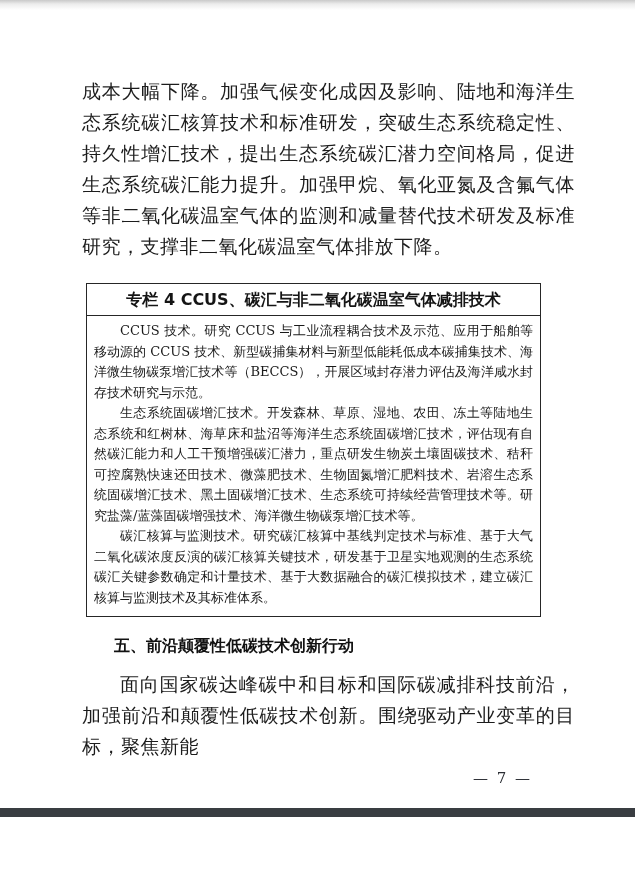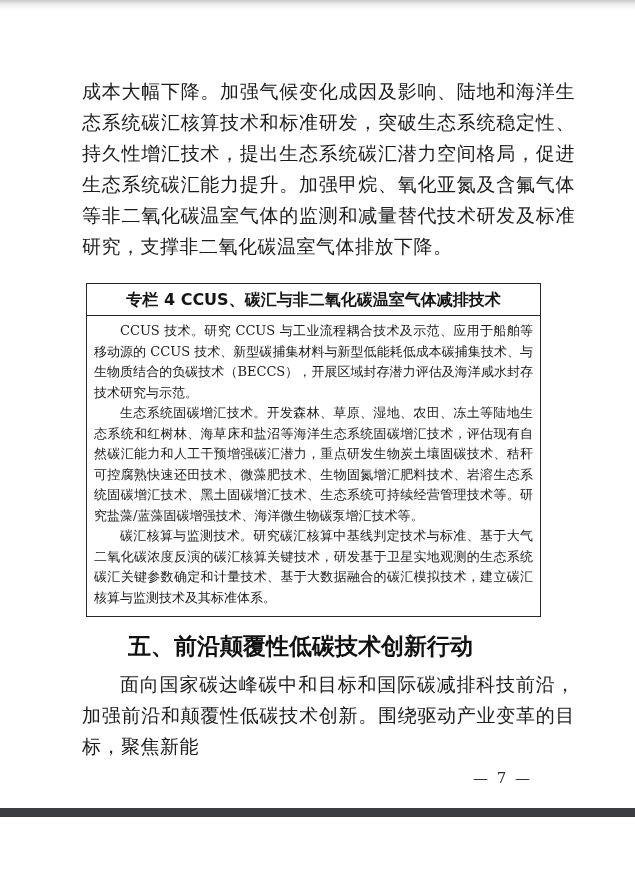--- a/index.html
+++ b/index.html
@@ -71,21 +71,21 @@
     line-height: 20.5px;
     text-align: justify;
     text-justify: inter-ideograph;
     text-indent: 2em;
     color: #1a1a1a;
   }
   .section-heading {
     margin: 16px 0 0 0;
     font-family: "DejaVu Sans", "Liberation Sans", sans-serif;
     font-weight: bold;
-    font-size: 23px;
+    font-size: 16px;
     line-height: 26px;
     text-indent: 2em;
     color: #111111;
   }
   .para-after-heading {
     margin-top: 10px;
   }
   .page-number {
     position: absolute;
     top: 768px;
@@ -104,21 +104,21 @@
 
   <div class="top-shadow"></div>
 
   <div class="content">
 
     <p class="para">成本大幅下降。加强气候变化成因及影响、陆地和海洋生态系统碳汇核算技术和标准研发，突破生态系统稳定性、持久性增汇技术，提出生态系统碳汇潜力空间格局，促进生态系统碳汇能力提升。加强甲烷、氧化亚氮及含氟气体等非二氧化碳温室气体的监测和减量替代技术研发及标准研究，支撑非二氧化碳温室气体排放下降。</p>
 
     <div class="callout">
       <div class="callout-title">专栏 4 CCUS、碳汇与非二氧化碳温室气体减排技术</div>
       <div class="callout-body">
-        <p>CCUS 技术。研究 CCUS 与工业流程耦合技术及示范、应用于船舶等移动源的 CCUS 技术、新型碳捕集材料与新型低能耗低成本碳捕集技术、与生物质结合的负碳技术（BECCS），开展区域封存潜力评估及海洋咸水封存技术研究与示范。</p>
+        <p>CCUS 技术。研究 CCUS 与工业流程耦合技术及示范、应用于船舶等移动源的 CCUS 技术、新型碳捕集材料与新型低能耗低成本碳捕集技术、海洋微生物碳泵增汇技术等（BECCS），开展区域封存潜力评估及海洋咸水封存技术研究与示范。</p>
         <p>生态系统固碳增汇技术。开发森林、草原、湿地、农田、冻土等陆地生态系统和红树林、海草床和盐沼等海洋生态系统固碳增汇技术，评估现有自然碳汇能力和人工干预增强碳汇潜力，重点研发生物炭土壤固碳技术、秸秆可控腐熟快速还田技术、微藻肥技术、生物固氮增汇肥料技术、岩溶生态系统固碳增汇技术、黑土固碳增汇技术、生态系统可持续经营管理技术等。研究盐藻/蓝藻固碳增强技术、海洋微生物碳泵增汇技术等。</p>
         <p>碳汇核算与监测技术。研究碳汇核算中基线判定技术与标准、基于大气二氧化碳浓度反演的碳汇核算关键技术，研发基于卫星实地观测的生态系统碳汇关键参数确定和计量技术、基于大数据融合的碳汇模拟技术，建立碳汇核算与监测技术及其标准体系。</p>
       </div>
     </div>
 
     <h2 class="section-heading">五、前沿颠覆性低碳技术创新行动</h2>
 
     <p class="para indent2 para-after-heading">面向国家碳达峰碳中和目标和国际碳减排科技前沿，加强前沿和颠覆性低碳技术创新。围绕驱动产业变革的目标，聚焦新能</p>
 
   </div>

